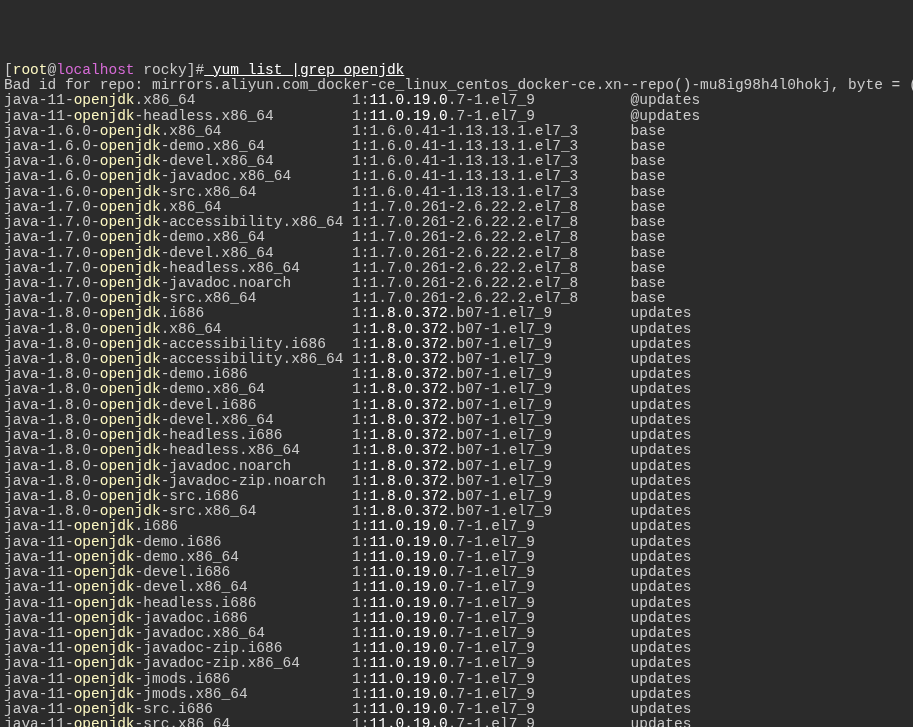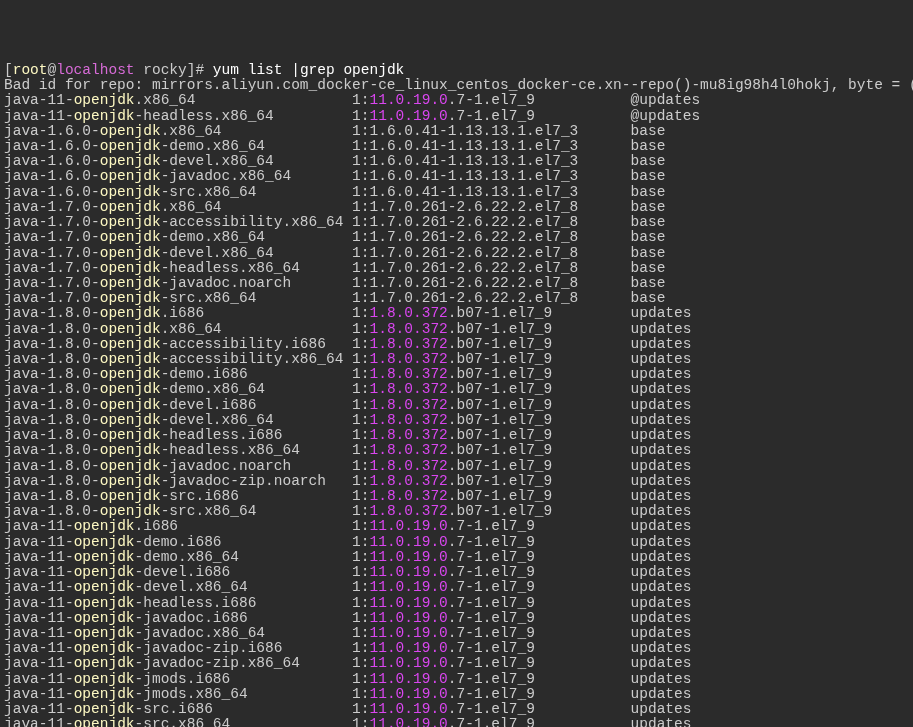--- a/index.html
+++ b/index.html
@@ -17,23 +17,23 @@
     letter-spacing: 0px;
   }
   .term {
     padding: 2px 4px;
   }
   .line {
     display: block;
   }
   .red    { color: #fef9c3; }
   .mag    { color: #d76bd7; text-align: center; }
-  .hot    { color: #d946ef; }
+  .hot    { color: #ffffff; }
   .grey   { color: #cccccc; }
-  .white  { color: #ffffff; }
+  .white  { color: #ffffff; text-decoration: underline; }
 </style>
 </head>
 <body>
 
 
 
 <div class="term"><div class="line"><span class="grey">[</span><span class="red">root</span><span class="grey">@</span><span class="mag">localhost</span><span class="grey"> rocky</span><span class="grey">]#</span><span class="white"> yum list |grep openjdk</span></div><div class="line"><span class="grey">Bad id for repo: mirrors.aliyun.com_docker-ce_linux_centos_docker-ce.xn--repo()-mu8ig98h4l0hokj, byte = ( 60</span></div><div class="line"><span class="grey">java-11-</span><span class="red">openjdk</span><span class="grey">.x86_64                  </span><span class="grey">1:</span><span class="hot">11.0.19.0</span><span class="grey">.7-1.el7_9           </span><span class="grey">@updates</span></div><div class="line"><span class="grey">java-11-</span><span class="red">openjdk</span><span class="grey">-headless.x86_64         </span><span class="grey">1:</span><span class="hot">11.0.19.0</span><span class="grey">.7-1.el7_9           </span><span class="grey">@updates</span></div><div class="line"><span class="grey">java-1.6.0-</span><span class="red">openjdk</span><span class="grey">.x86_64               </span><span class="grey">1:1.6.0.41-1.13.13.1.el7_3</span><span class="grey">      </span><span class="grey">base</span></div><div class="line"><span class="grey">java-1.6.0-</span><span class="red">openjdk</span><span class="grey">-demo.x86_64          </span><span class="grey">1:1.6.0.41-1.13.13.1.el7_3</span><span class="grey">      </span><span class="grey">base</span></div><div class="line"><span class="grey">java-1.6.0-</span><span class="red">openjdk</span><span class="grey">-devel.x86_64         </span><span class="grey">1:1.6.0.41-1.13.13.1.el7_3</span><span class="grey">      </span><span class="grey">base</span></div><div class="line"><span class="grey">java-1.6.0-</span><span class="red">openjdk</span><span class="grey">-javadoc.x86_64       </span><span class="grey">1:1.6.0.41-1.13.13.1.el7_3</span><span class="grey">      </span><span class="grey">base</span></div><div class="line"><span class="grey">java-1.6.0-</span><span class="red">openjdk</span><span class="grey">-src.x86_64           </span><span class="grey">1:1.6.0.41-1.13.13.1.el7_3</span><span class="grey">      </span><span class="grey">base</span></div><div class="line"><span class="grey">java-1.7.0-</span><span class="red">openjdk</span><span class="grey">.x86_64               </span><span class="grey">1:1.7.0.261-2.6.22.2.el7_8</span><span class="grey">      </span><span class="grey">base</span></div><div class="line"><span class="grey">java-1.7.0-</span><span class="red">openjdk</span><span class="grey">-accessibility.x86_64 </span><span class="grey">1:1.7.0.261-2.6.22.2.el7_8</span><span class="grey">      </span><span class="grey">base</span></div><div class="line"><span class="grey">java-1.7.0-</span><span class="red">openjdk</span><span class="grey">-demo.x86_64          </span><span class="grey">1:1.7.0.261-2.6.22.2.el7_8</span><span class="grey">      </span><span class="grey">base</span></div><div class="line"><span class="grey">java-1.7.0-</span><span class="red">openjdk</span><span class="grey">-devel.x86_64         </span><span class="grey">1:1.7.0.261-2.6.22.2.el7_8</span><span class="grey">      </span><span class="grey">base</span></div><div class="line"><span class="grey">java-1.7.0-</span><span class="red">openjdk</span><span class="grey">-headless.x86_64      </span><span class="grey">1:1.7.0.261-2.6.22.2.el7_8</span><span class="grey">      </span><span class="grey">base</span></div><div class="line"><span class="grey">java-1.7.0-</span><span class="red">openjdk</span><span class="grey">-javadoc.noarch       </span><span class="grey">1:1.7.0.261-2.6.22.2.el7_8</span><span class="grey">      </span><span class="grey">base</span></div><div class="line"><span class="grey">java-1.7.0-</span><span class="red">openjdk</span><span class="grey">-src.x86_64           </span><span class="grey">1:1.7.0.261-2.6.22.2.el7_8</span><span class="grey">      </span><span class="grey">base</span></div><div class="line"><span class="grey">java-1.8.0-</span><span class="red">openjdk</span><span class="grey">.i686                 </span><span class="grey">1:</span><span class="hot">1.8.0.372</span><span class="grey">.b07-1.el7_9         </span><span class="grey">updates</span></div><div class="line"><span class="grey">java-1.8.0-</span><span class="red">openjdk</span><span class="grey">.x86_64               </span><span class="grey">1:</span><span class="hot">1.8.0.372</span><span class="grey">.b07-1.el7_9         </span><span class="grey">updates</span></div><div class="line"><span class="grey">java-1.8.0-</span><span class="red">openjdk</span><span class="grey">-accessibility.i686   </span><span class="grey">1:</span><span class="hot">1.8.0.372</span><span class="grey">.b07-1.el7_9         </span><span class="grey">updates</span></div><div class="line"><span class="grey">java-1.8.0-</span><span class="red">openjdk</span><span class="grey">-accessibility.x86_64 </span><span class="grey">1:</span><span class="hot">1.8.0.372</span><span class="grey">.b07-1.el7_9         </span><span class="grey">updates</span></div><div class="line"><span class="grey">java-1.8.0-</span><span class="red">openjdk</span><span class="grey">-demo.i686            </span><span class="grey">1:</span><span class="hot">1.8.0.372</span><span class="grey">.b07-1.el7_9         </span><span class="grey">updates</span></div><div class="line"><span class="grey">java-1.8.0-</span><span class="red">openjdk</span><span class="grey">-demo.x86_64          </span><span class="grey">1:</span><span class="hot">1.8.0.372</span><span class="grey">.b07-1.el7_9         </span><span class="grey">updates</span></div><div class="line"><span class="grey">java-1.8.0-</span><span class="red">openjdk</span><span class="grey">-devel.i686           </span><span class="grey">1:</span><span class="hot">1.8.0.372</span><span class="grey">.b07-1.el7_9         </span><span class="grey">updates</span></div><div class="line"><span class="grey">java-1.8.0-</span><span class="red">openjdk</span><span class="grey">-devel.x86_64         </span><span class="grey">1:</span><span class="hot">1.8.0.372</span><span class="grey">.b07-1.el7_9         </span><span class="grey">updates</span></div><div class="line"><span class="grey">java-1.8.0-</span><span class="red">openjdk</span><span class="grey">-headless.i686        </span><span class="grey">1:</span><span class="hot">1.8.0.372</span><span class="grey">.b07-1.el7_9         </span><span class="grey">updates</span></div><div class="line"><span class="grey">java-1.8.0-</span><span class="red">openjdk</span><span class="grey">-headless.x86_64      </span><span class="grey">1:</span><span class="hot">1.8.0.372</span><span class="grey">.b07-1.el7_9         </span><span class="grey">updates</span></div><div class="line"><span class="grey">java-1.8.0-</span><span class="red">openjdk</span><span class="grey">-javadoc.noarch       </span><span class="grey">1:</span><span class="hot">1.8.0.372</span><span class="grey">.b07-1.el7_9         </span><span class="grey">updates</span></div><div class="line"><span class="grey">java-1.8.0-</span><span class="red">openjdk</span><span class="grey">-javadoc-zip.noarch   </span><span class="grey">1:</span><span class="hot">1.8.0.372</span><span class="grey">.b07-1.el7_9         </span><span class="grey">updates</span></div><div class="line"><span class="grey">java-1.8.0-</span><span class="red">openjdk</span><span class="grey">-src.i686             </span><span class="grey">1:</span><span class="hot">1.8.0.372</span><span class="grey">.b07-1.el7_9         </span><span class="grey">updates</span></div><div class="line"><span class="grey">java-1.8.0-</span><span class="red">openjdk</span><span class="grey">-src.x86_64           </span><span class="grey">1:</span><span class="hot">1.8.0.372</span><span class="grey">.b07-1.el7_9         </span><span class="grey">updates</span></div><div class="line"><span class="grey">java-11-</span><span class="red">openjdk</span><span class="grey">.i686                    </span><span class="grey">1:</span><span class="hot">11.0.19.0</span><span class="grey">.7-1.el7_9           </span><span class="grey">updates</span></div><div class="line"><span class="grey">java-11-</span><span class="red">openjdk</span><span class="grey">-demo.i686               </span><span class="grey">1:</span><span class="hot">11.0.19.0</span><span class="grey">.7-1.el7_9           </span><span class="grey">updates</span></div><div class="line"><span class="grey">java-11-</span><span class="red">openjdk</span><span class="grey">-demo.x86_64             </span><span class="grey">1:</span><span class="hot">11.0.19.0</span><span class="grey">.7-1.el7_9           </span><span class="grey">updates</span></div><div class="line"><span class="grey">java-11-</span><span class="red">openjdk</span><span class="grey">-devel.i686              </span><span class="grey">1:</span><span class="hot">11.0.19.0</span><span class="grey">.7-1.el7_9           </span><span class="grey">updates</span></div><div class="line"><span class="grey">java-11-</span><span class="red">openjdk</span><span class="grey">-devel.x86_64            </span><span class="grey">1:</span><span class="hot">11.0.19.0</span><span class="grey">.7-1.el7_9           </span><span class="grey">updates</span></div><div class="line"><span class="grey">java-11-</span><span class="red">openjdk</span><span class="grey">-headless.i686           </span><span class="grey">1:</span><span class="hot">11.0.19.0</span><span class="grey">.7-1.el7_9           </span><span class="grey">updates</span></div><div class="line"><span class="grey">java-11-</span><span class="red">openjdk</span><span class="grey">-javadoc.i686            </span><span class="grey">1:</span><span class="hot">11.0.19.0</span><span class="grey">.7-1.el7_9           </span><span class="grey">updates</span></div><div class="line"><span class="grey">java-11-</span><span class="red">openjdk</span><span class="grey">-javadoc.x86_64          </span><span class="grey">1:</span><span class="hot">11.0.19.0</span><span class="grey">.7-1.el7_9           </span><span class="grey">updates</span></div><div class="line"><span class="grey">java-11-</span><span class="red">openjdk</span><span class="grey">-javadoc-zip.i686        </span><span class="grey">1:</span><span class="hot">11.0.19.0</span><span class="grey">.7-1.el7_9           </span><span class="grey">updates</span></div><div class="line"><span class="grey">java-11-</span><span class="red">openjdk</span><span class="grey">-javadoc-zip.x86_64      </span><span class="grey">1:</span><span class="hot">11.0.19.0</span><span class="grey">.7-1.el7_9           </span><span class="grey">updates</span></div><div class="line"><span class="grey">java-11-</span><span class="red">openjdk</span><span class="grey">-jmods.i686              </span><span class="grey">1:</span><span class="hot">11.0.19.0</span><span class="grey">.7-1.el7_9           </span><span class="grey">updates</span></div><div class="line"><span class="grey">java-11-</span><span class="red">openjdk</span><span class="grey">-jmods.x86_64            </span><span class="grey">1:</span><span class="hot">11.0.19.0</span><span class="grey">.7-1.el7_9           </span><span class="grey">updates</span></div><div class="line"><span class="grey">java-11-</span><span class="red">openjdk</span><span class="grey">-src.i686                </span><span class="grey">1:</span><span class="hot">11.0.19.0</span><span class="grey">.7-1.el7_9           </span><span class="grey">updates</span></div><div class="line"><span class="grey">java-11-</span><span class="red">openjdk</span><span class="grey">-src.x86_64              </span><span class="grey">1:</span><span class="hot">11.0.19.0</span><span class="grey">.7-1.el7_9           </span><span class="grey">updates</span></div><div class="line"></div></div>
 
 
 

